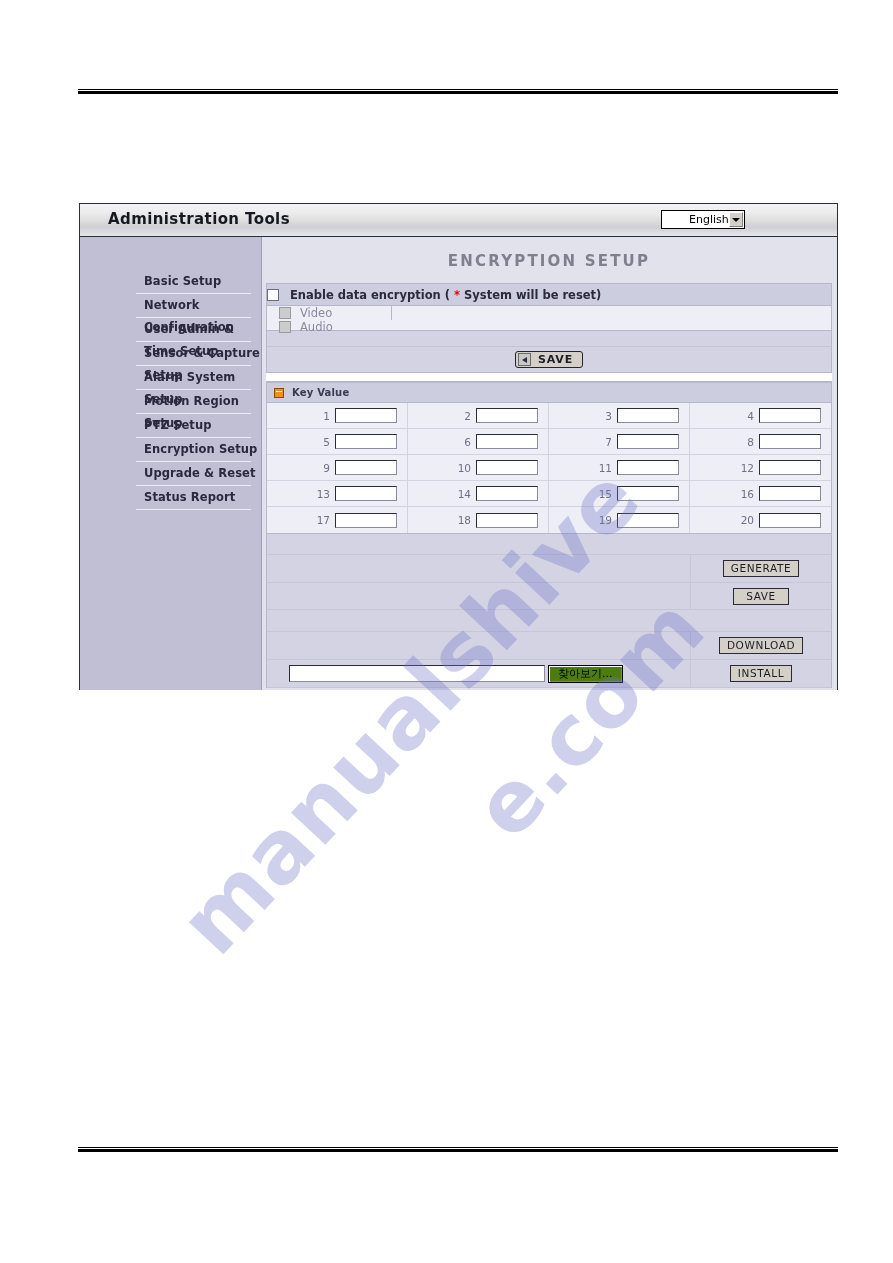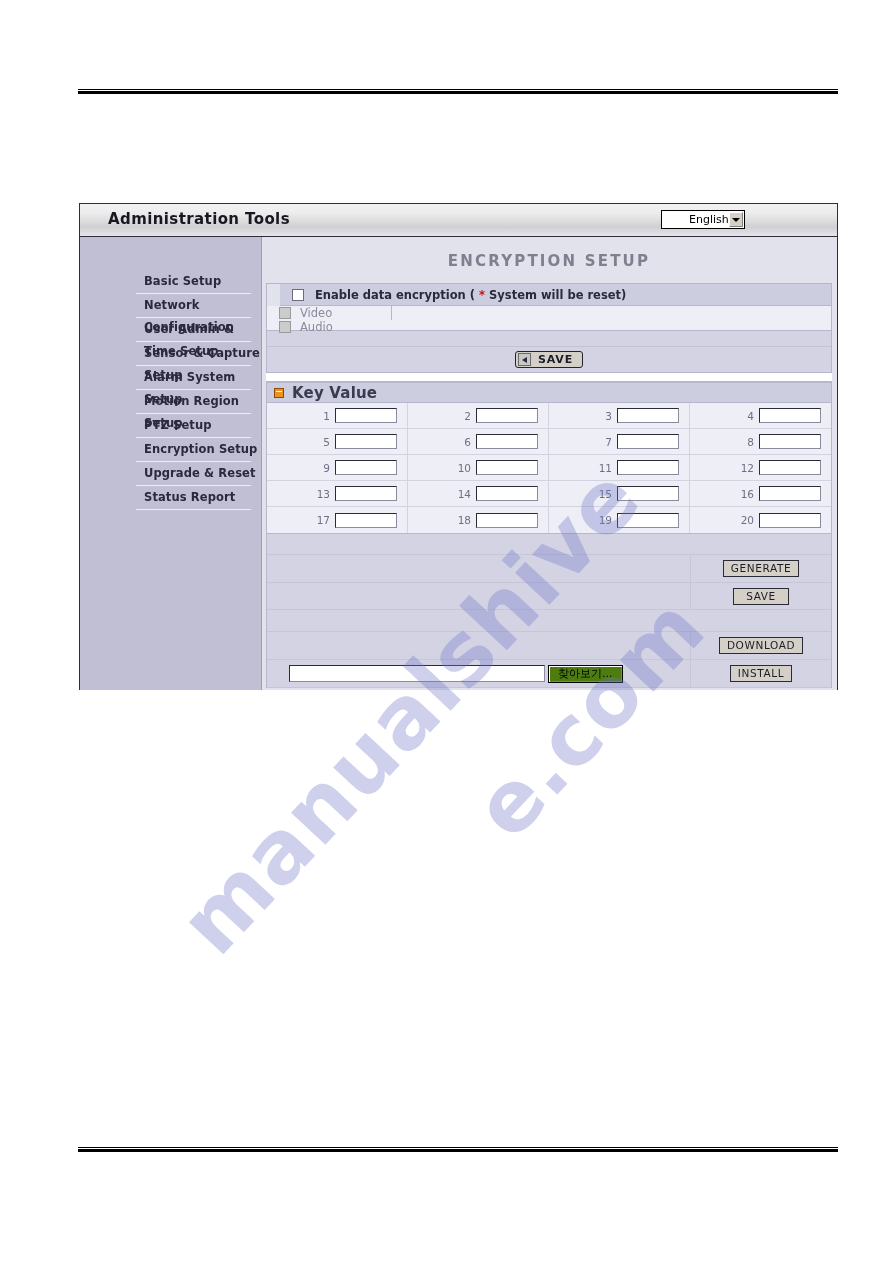--- a/index.html
+++ b/index.html
@@ -193,24 +193,22 @@
     border-right: 1px solid #b6b6cd;
     box-sizing: border-box;
   }
 
   
   .row-enable {
     background: #cdcde0;
     height: 22px;
     display: flex;
     align-items: center;
-    padding-left: 12px;
     border-bottom: 1px solid #b6b6cd;
     box-sizing: border-box;
-    margin-left: 13px;
   }
   .cb {
     width: 12px;
     height: 12px;
     background: #ffffff;
     border: 1px solid #6b6b80;
     box-sizing: border-box;
     flex: 0 0 auto;
     cursor: pointer;
   }
@@ -326,21 +324,21 @@
     position: relative;
   }
   .kv-icon::after {
     content: "";
     position: absolute;
     left: 1px; right: 1px; top: 2px;
     height: 1px;
     background: #ffffff;
   }
   .kv-title {
-    font-size: 15px;
+    font-size: 10px;
     font-weight: bold;
     color: #3a3a50;
     margin-left: 8px;
     letter-spacing: 0.2px;
   }
 
   
   .kv-grid { background: #eeeef6; }
   .kv-row {
     display: flex;

